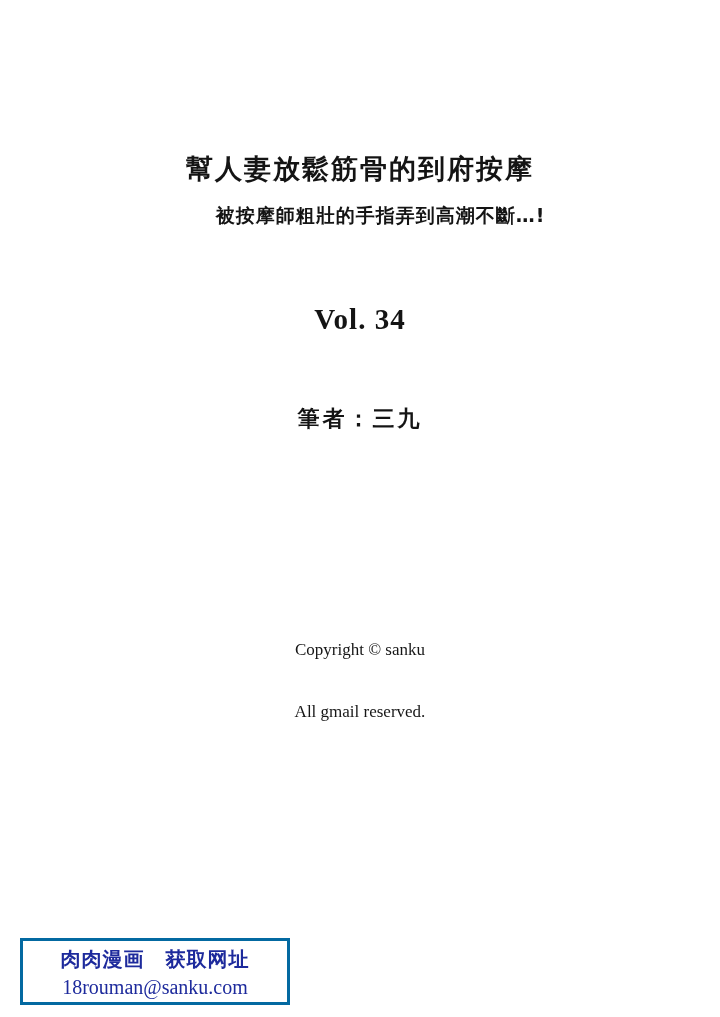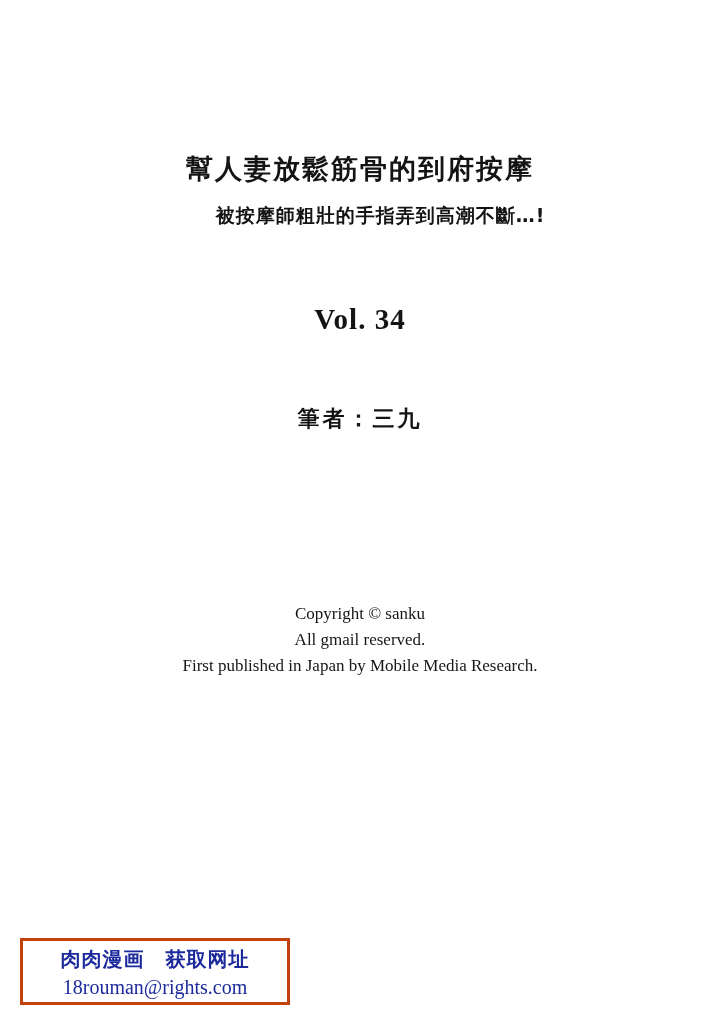--- a/index.html
+++ b/index.html
@@ -78,28 +78,29 @@
     left: 0;
     width: 720px;
     text-align: center;
     font-family: "Liberation Serif", serif;
     font-size: 17px;
     line-height: 26px;
     color: #161616;
   }
   .copyright div {
     white-space: nowrap;
+    margin-top: 36px;
   }
   .watermark {
     position: absolute;
     left: 20px;
     top: 938px;
     width: 270px;
     height: 67px;
-    border: 3px solid #c2410c;
+    border: 3px solid #0369a1;
     box-sizing: border-box;
     background: #ffffff;
     display: flex;
     flex-direction: column;
     align-items: center;
     justify-content: center;
     padding-top: 2px;
   }
   .watermark-line1 {
     font-family: "DejaVu Sans", sans-serif;
@@ -128,21 +129,20 @@
     <div class="sub-title">被按摩師粗壯的手指弄到高潮不斷…!</div>
   </div>
 
   <div class="volume">Vol. 34</div>
 
   <div class="author">筆者：三九</div>
 
   <div class="copyright">
     <div>Copyright © sanku</div>
     <div>All gmail reserved.</div>
-    <div>First published in Japan by Mobile Media Research.</div>
   </div>
 
   <div class="watermark">
     <div class="watermark-line1">肉肉漫画　获取网址</div>
-    <div class="watermark-line2">18rouman@rights.com</div>
+    <div class="watermark-line2">18rouman@sanku.com</div>
   </div>
 
 </div>
 
 </body></html>

